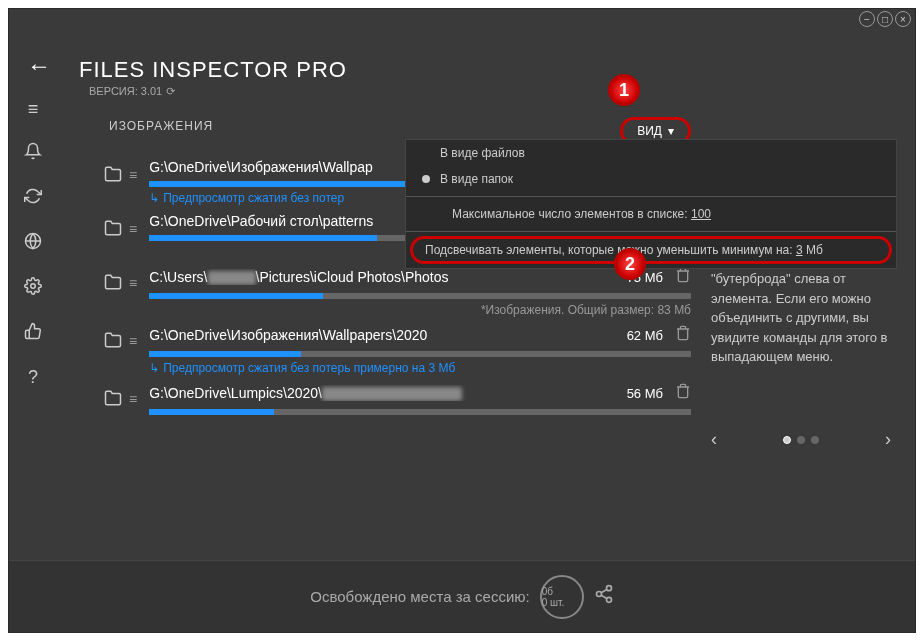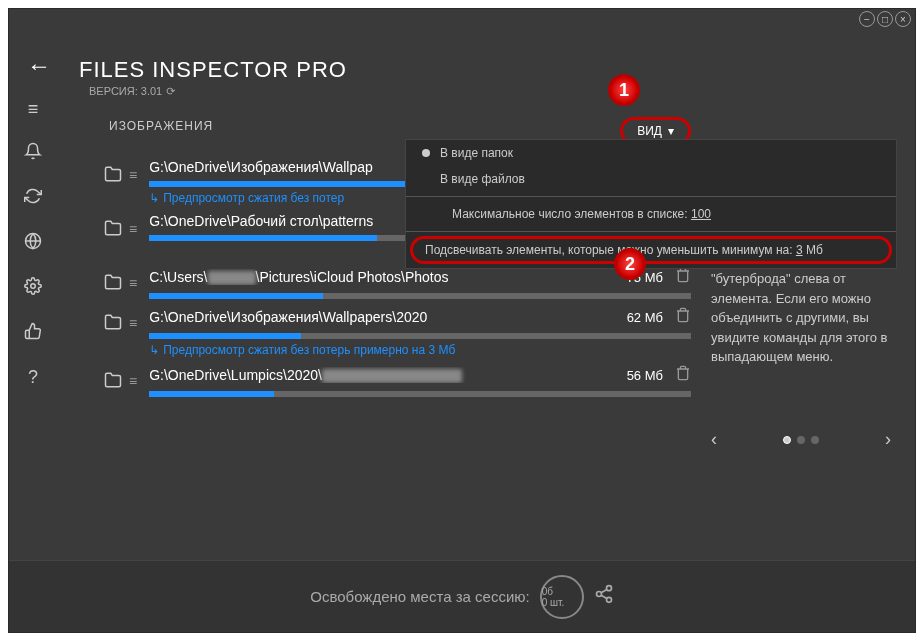--- a/index.html
+++ b/index.html
@@ -161,20 +161,21 @@
           <div class="folder-size">75 Мб</div>
           <span class="trash-icon">
             <svg width="16" height="16" viewBox="0 0 24 24" fill="none" stroke="#999" stroke-width="2">
                 <path d="M3 6h18M19 6v14a2 2 0 0 1-2 2H7a2 2 0 0 1-2-2V6m3 0V4a2 2 0 0 1 2-2h4a2 2 0 0 1 2 2v2"></path>
               </svg>
           </span>
         </div>
         <div class="progress-bar">
             <div class="progress-fill" style="width:32%"></div>
           </div>
+        <div class="sub-info">*Изображения. Общий размер: 83 Мб</div>
       </div>
     </div>
 
     <div class="folder-row">
       <span class="folder-icon">
         <svg width="20" height="18" viewBox="0 0 24 24" fill="none" stroke="#ccc" stroke-width="2">
             <path d="M22 19a2 2 0 0 1-2 2H4a2 2 0 0 1-2-2V5a2 2 0 0 1 2-2h5l2 3h9a2 2 0 0 1 2 2z"></path>
           </svg>
       </span>
       <span class="drag-icon">≡</span>
@@ -217,26 +218,26 @@
         </div>
         <div class="progress-bar">
             <div class="progress-fill" style="width:23%"></div>
           </div>
       </div>
     </div>
   </div>
 
   <div class="dropdown">
     <div class="dropdown-item">
+      <span class="dropdown-radio"></span>
+      <span>В виде файлов</span>
+    </div>
+    <div class="dropdown-item">
       <span class="dropdown-radio active"></span>
       <span>В виде папок</span>
-    </div>
-    <div class="dropdown-item">
-      <span class="dropdown-radio"></span>
-      <span>В виде файлов</span>
     </div>
     <div class="dropdown-sep"></div>
     <div class="dropdown-item">
       <span style="margin-left:30px"><span>Максимальное число элементов в списке:</span> <span class="underline">100</span></span>
     </div>
     <div class="dropdown-sep"></div>
     <div class="dropdown-highlight">
       <span>Подсвечивать элементы, которые можно уменьшить минимум на:</span> <span class="underline">3</span> <span>Мб</span>
     </div>
   </div>

